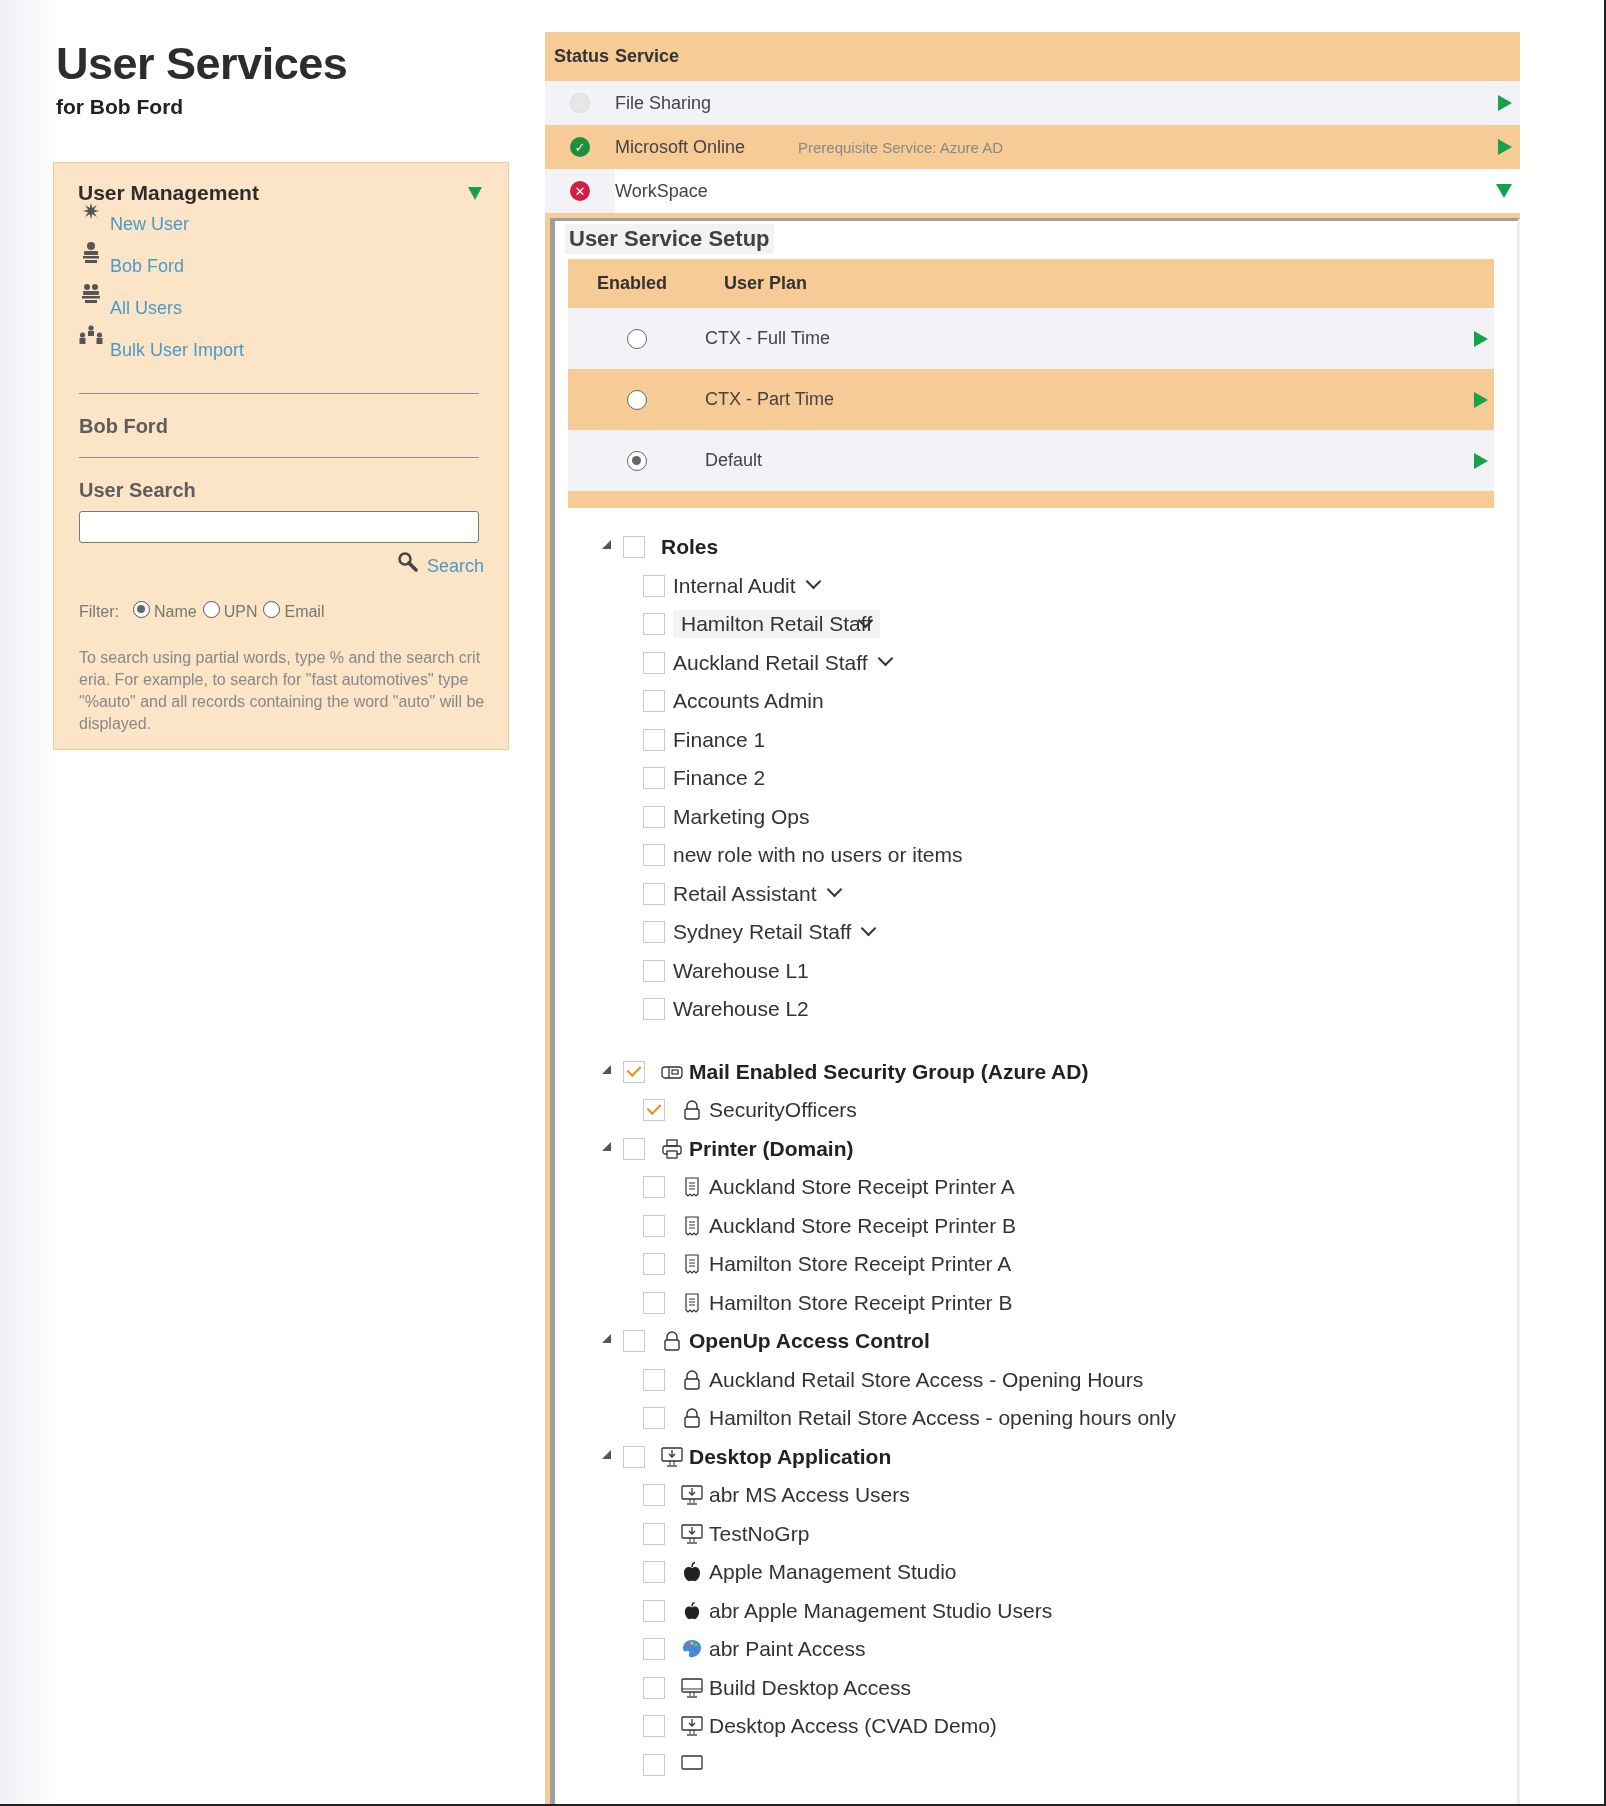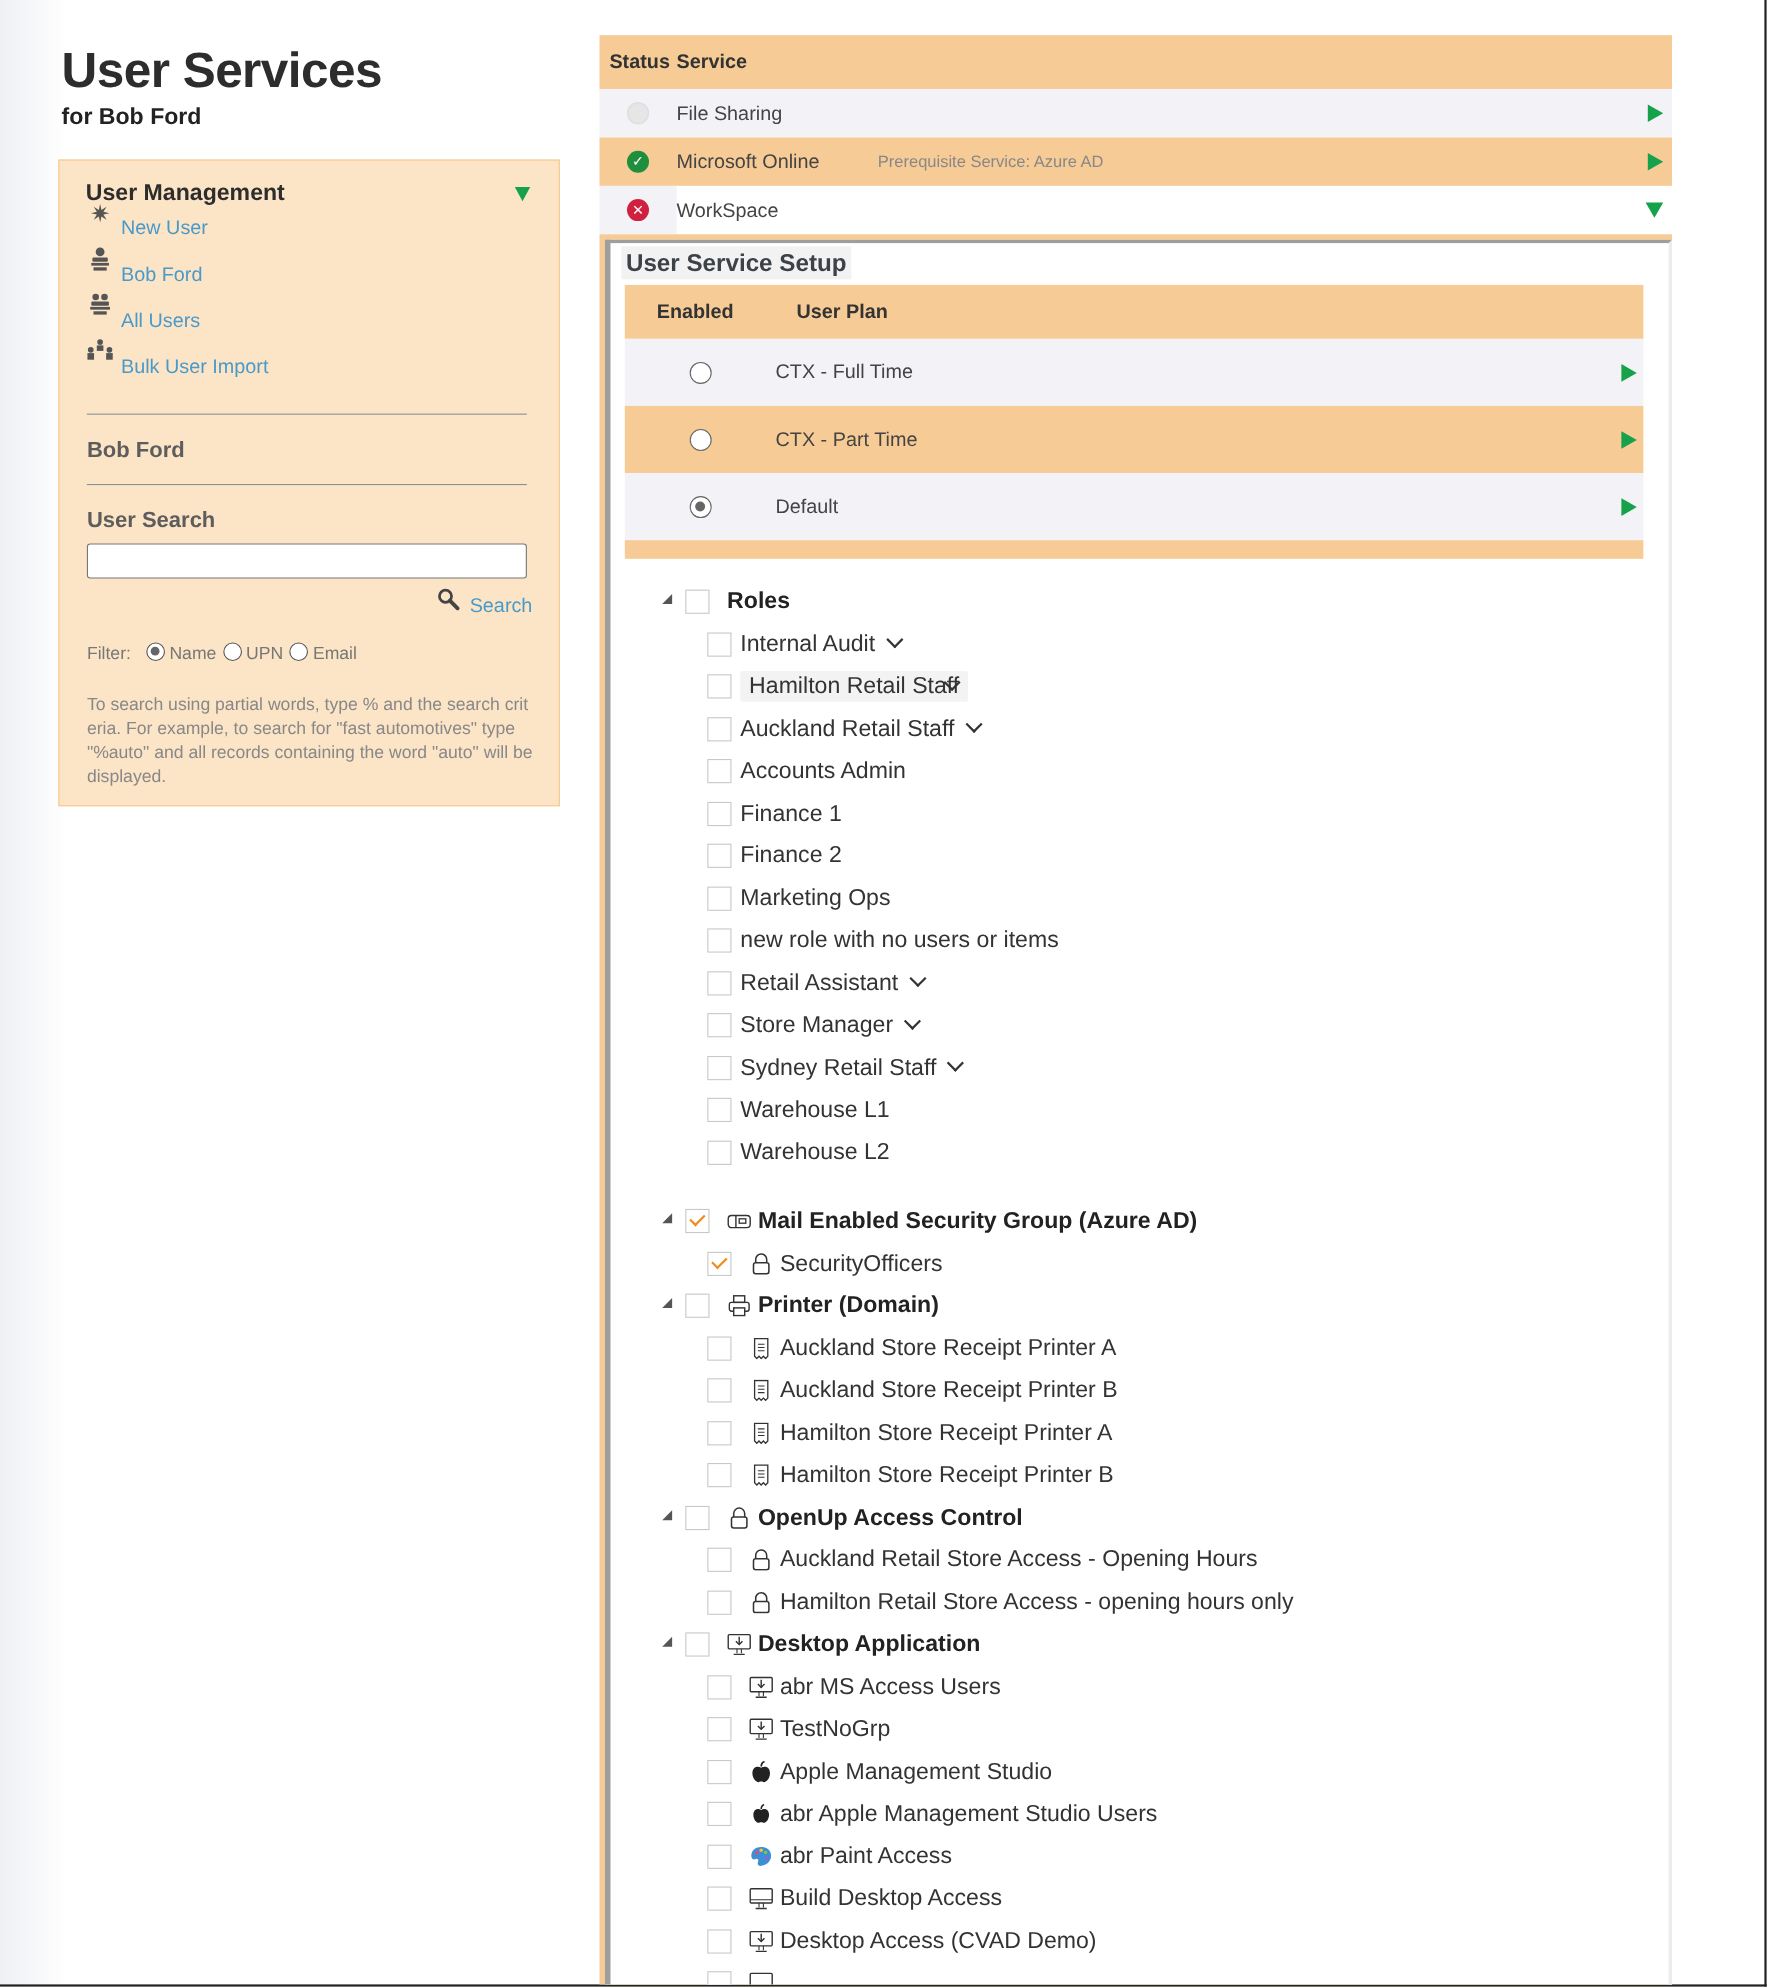--- a/index.html
+++ b/index.html
@@ -9,21 +9,21 @@
     font-family: "Liberation Sans", "DejaVu Sans", sans-serif;
     color:#333;
     box-sizing:border-box;
     border-right:2px solid #222; border-bottom:2px solid #222;
   }
   .abs { position:absolute; }
 
   
   .page-title { left:56px; top:38px; font-size:45px; font-weight:bold; color:#2d2d2d; letter-spacing:-0.5px; }
   .page-subtitle { left:56px; top:95px; font-size:21px; font-weight:bold; color:#222; }
-  .left-panel { left:53px; top:145px; width:456px; height:588px; background:#fce4c6; border:1px solid #f5c991; box-sizing:border-box; }
+  .left-panel { left:53px; top:162px; width:456px; height:588px; background:#fce4c6; border:1px solid #f5c991; box-sizing:border-box; }
   .lp-heading { position:absolute; left:24px; top:18px; font-size:21px; font-weight:bold; color:#2d2d2d; }
   .lp-toggle { position:absolute; right:26px; top:24px; width:0; height:0; border-left:7px solid transparent; border-right:7px solid transparent; border-top:13px solid #15a24a; }
   .lp-link { position:absolute; left:24px; display:flex; align-items:flex-end; gap:6px; }
   .lp-link .ic { width:26px; height:26px; position:relative; top:-10px; color:#555; font-size:22px; line-height:26px; text-align:center; }
   .lp-link .txt { font-size:18px; color:#4a9ac9; }
   .lp-divider { position:absolute; left:25px; width:400px; height:1px; background:#8a9099; }
   .lp-subhead { position:absolute; left:25px; font-size:20px; font-weight:bold; color:#5d5d5d; }
   .search-input { position:absolute; left:25px; top:348px; width:400px; height:32px; border:1px solid #777; border-radius:3px; background:#fff; box-sizing:border-box; padding:0 6px; font-size:16px; }
   .search-btn { position:absolute; right:24px; top:388px; display:flex; align-items:flex-end; gap:8px; cursor:pointer; }
   .search-btn .txt { font-size:18px; color:#4a9ac9; }
@@ -268,25 +268,20 @@
           <span class="cb"></span>
           <span class="lbl">new role with no users or items</span>
         </div>
       <div class="tnode child">
           <span class="cb"></span>
           <span class="lbl">Retail Assistant</span>
           <span class="chev"></span>
         </div>
       <div class="tnode child">
           <span class="cb"></span>
-          <span class="lbl">Store Manager</span>
-          <span class="chev"></span>
-        </div>
-      <div class="tnode child">
-          <span class="cb"></span>
           <span class="lbl">Sydney Retail Staff</span>
           <span class="chev"></span>
         </div>
       <div class="tnode child">
           <span class="cb"></span>
           <span class="lbl">Warehouse L1</span>
         </div>
       <div class="tnode child">
           <span class="cb"></span>
           <span class="lbl">Warehouse L2</span>

